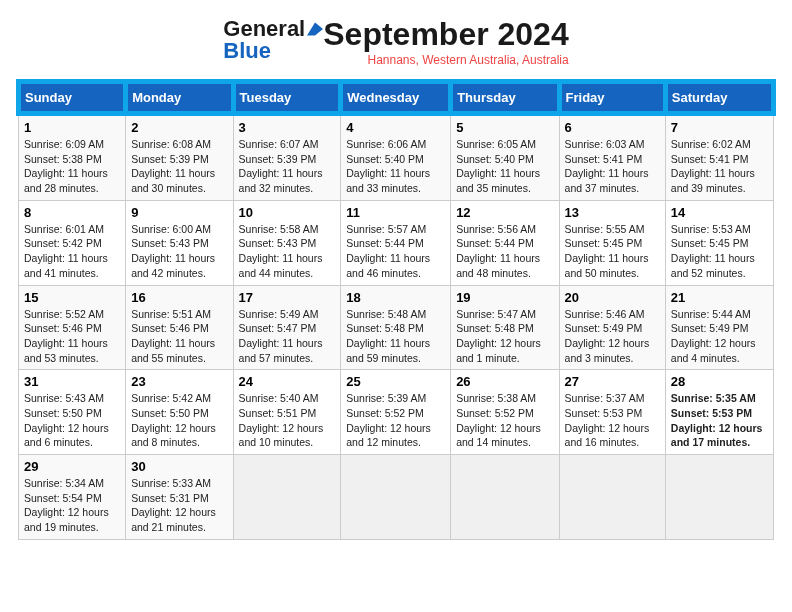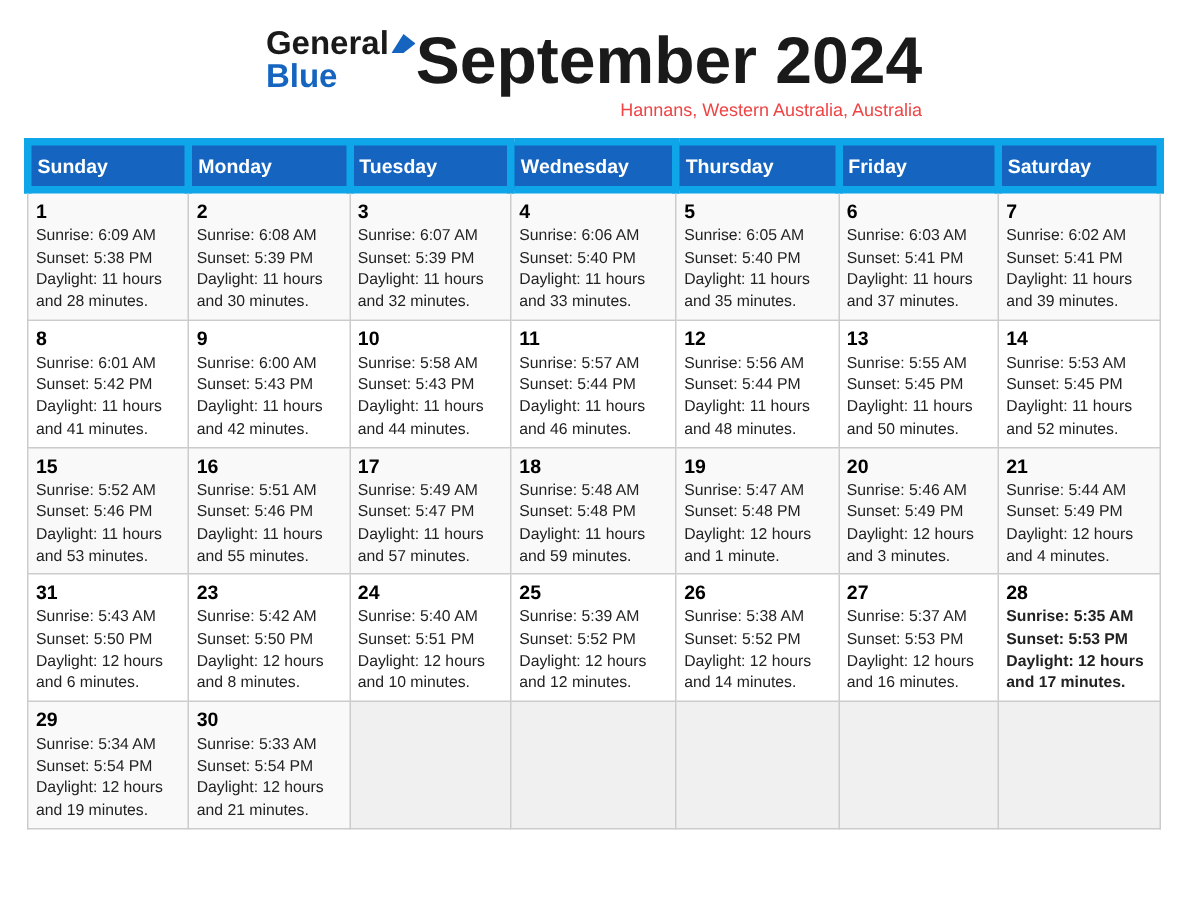--- a/index.html
+++ b/index.html
@@ -21,21 +21,21 @@
       flex-direction: column;
       align-items: flex-start;
     }
     .logo-icon {
       width: 16px;
       height: 14px;
       margin-left: 2px;
     }
     .logo-line1 { display: flex; align-items: center; }
     .title-block { text-align: right; }
-    .title-block h1 { font-size: 44px; font-weight: bold; color: #1a1a1a; }
+    .title-block h1 { font-size: 32px; font-weight: bold; color: #1a1a1a; }
     .title-block h2 { font-size: 12px; font-weight: normal; color: #ef4444; }
     table {
       width: 100%;
       border-collapse: collapse;
       font-size: 11px;
     }
     thead tr th {
       background: #1565c0;
       color: #fff;
       padding: 6px 4px;
@@ -304,21 +304,21 @@
         <td>
           <div class="day-num">29</div>
           <div class="day-info" style="white-space: pre-line;">Sunrise: 5:34 AM
 Sunset: 5:54 PM
 Daylight: 12 hours
 and 19 minutes.</div>
         </td>
         <td>
           <div class="day-num">30</div>
           <div class="day-info" style="white-space: pre-line;">Sunrise: 5:33 AM
-Sunset: 5:54 PM
+Sunset: 5:31 PM
 Daylight: 12 hours
 and 21 minutes.</div>
         </td>
         <td class="empty-cell"></td>
         <td class="empty-cell"></td>
         <td class="empty-cell"></td>
         <td class="empty-cell"></td>
         <td class="empty-cell"></td>
       </tr>
     </tbody>

